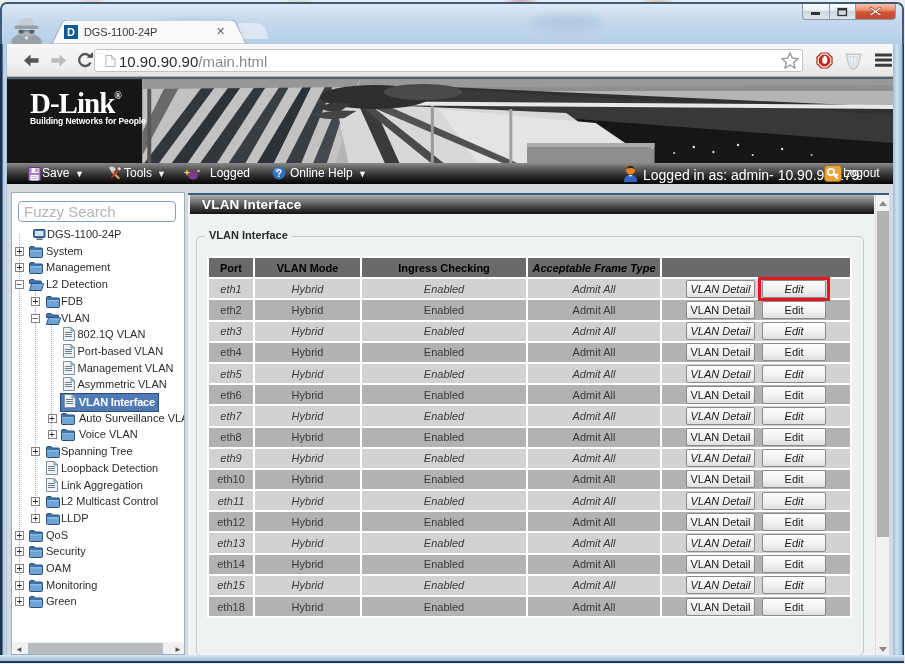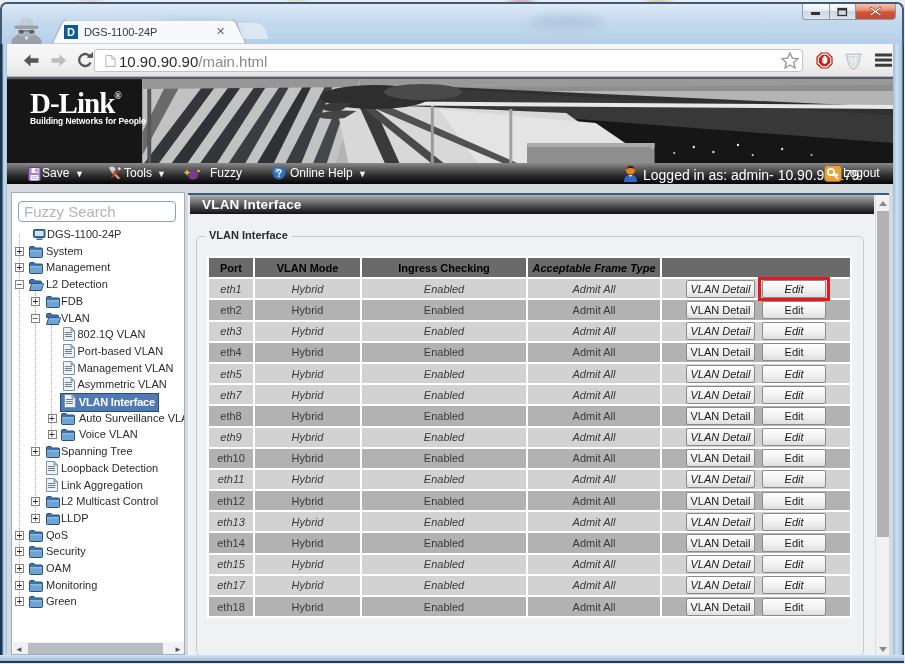--- a/index.html
+++ b/index.html
@@ -269,21 +269,21 @@
     <path d="M11 1 L13 3 L5 11 L2.5 12.5 L4 10 Z" fill="#c23b2e"></path>
     <path d="M11 1 L13 3 L11.5 4.5 L9.5 2.5 Z" fill="#e8e8e8"></path>
   </svg>
   <div class="mitem" style="left:117px">Tools</div>
   <div class="mitem" style="left:150px;font-size:9px;top:6px">▼</div>
   <svg class="abs" style="left:177px;top:4px" width="16" height="14" viewBox="0 0 16 14">
     <ellipse cx="9" cy="8" rx="5" ry="4.5" fill="#7c3a8e"></ellipse>
     <path d="M3 2 L4 4.5 L6.5 5.5 L4 6.5 L3 9 L2 6.5 L-0.5 5.5 L2 4.5 Z" fill="#e8c23a"></path>
     <circle cx="14.5" cy="4" r="1.3" fill="#e8c23a"></circle>
   </svg>
-  <div class="mitem" style="left:203px">Fuzzy</div>
+  <div class="mitem" style="left:203px">Logged</div>
   <svg class="abs" style="left:265px;top:3px" width="14" height="14" viewBox="0 0 14 14">
     <circle cx="7" cy="7" r="6.5" fill="#2f6fbd"></circle>
     <circle cx="5" cy="4.5" r="2.4" fill="#7fb2e8" opacity="0.8"></circle>
     <text x="7" y="11" font-size="10" font-weight="bold" fill="#fff" text-anchor="middle">?</text>
   </svg>
   <div class="mitem" style="left:283px">Online Help</div>
   <div class="mitem" style="left:351px;font-size:9px;top:6px">▼</div>
 
   <svg class="abs" style="left:616px;top:2px" width="15" height="17" viewBox="0 0 15 17">
     <circle cx="7.5" cy="5.2" r="4.4" fill="#e8821a"></circle>
@@ -576,20 +576,27 @@
           <td>Admit All</td>
           <td><span class="btn detail">VLAN Detail</span> <span class="btn edit">Edit</span></td>
         </tr>
         <tr class="odd">
           <td>eth5</td>
           <td>Hybrid</td>
           <td>Enabled</td>
           <td>Admit All</td>
           <td><span class="btn detail">VLAN Detail</span> <span class="btn edit">Edit</span></td>
         </tr>
+        <tr class="even">
+          <td>eth6</td>
+          <td>Hybrid</td>
+          <td>Enabled</td>
+          <td>Admit All</td>
+          <td><span class="btn detail">VLAN Detail</span> <span class="btn edit">Edit</span></td>
+        </tr>
         <tr class="odd">
           <td>eth7</td>
           <td>Hybrid</td>
           <td>Enabled</td>
           <td>Admit All</td>
           <td><span class="btn detail">VLAN Detail</span> <span class="btn edit">Edit</span></td>
         </tr>
         <tr class="even">
           <td>eth8</td>
           <td>Hybrid</td>
@@ -634,27 +641,20 @@
         </tr>
         <tr class="even">
           <td>eth14</td>
           <td>Hybrid</td>
           <td>Enabled</td>
           <td>Admit All</td>
           <td><span class="btn detail">VLAN Detail</span> <span class="btn edit">Edit</span></td>
         </tr>
         <tr class="odd">
           <td>eth15</td>
-          <td>Hybrid</td>
-          <td>Enabled</td>
-          <td>Admit All</td>
-          <td><span class="btn detail">VLAN Detail</span> <span class="btn edit">Edit</span></td>
-        </tr>
-        <tr class="odd">
-          <td>eth17</td>
           <td>Hybrid</td>
           <td>Enabled</td>
           <td>Admit All</td>
           <td><span class="btn detail">VLAN Detail</span> <span class="btn edit">Edit</span></td>
         </tr>
         <tr class="even">
           <td>eth18</td>
           <td>Hybrid</td>
           <td>Enabled</td>
           <td>Admit All</td>

